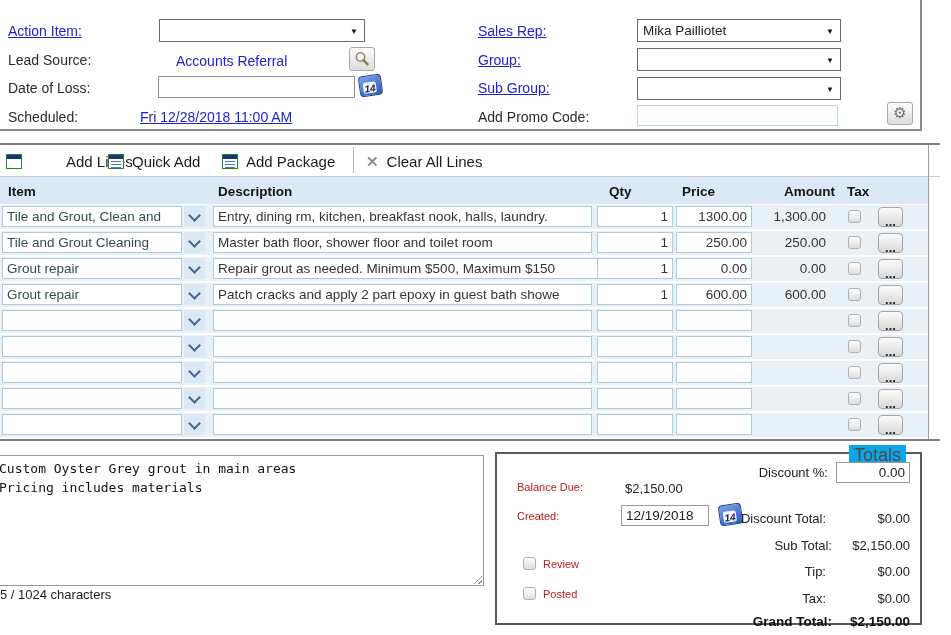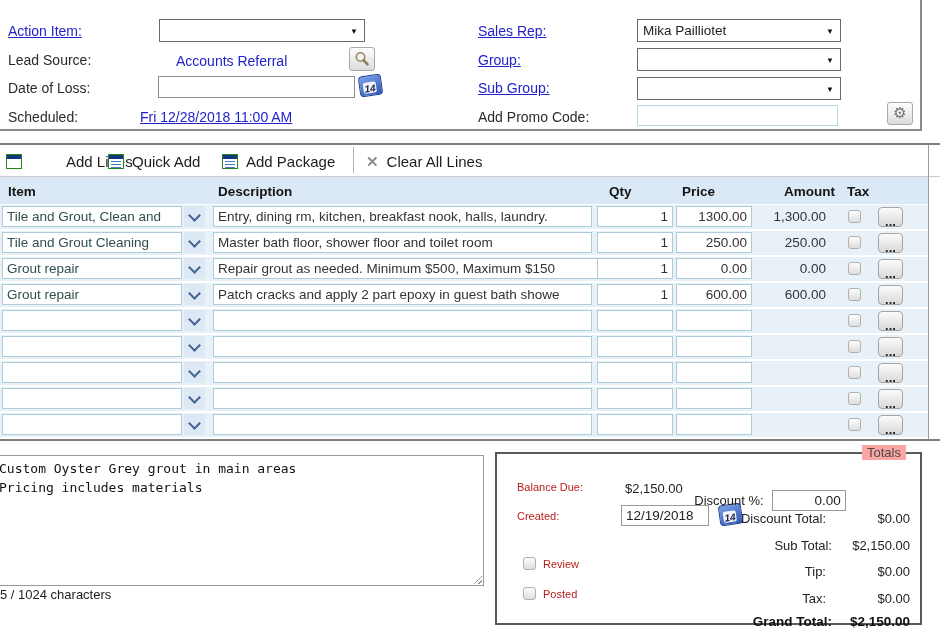--- a/index.html
+++ b/index.html
@@ -69,22 +69,22 @@
   .notes-ta { width: 100%; height: 100%; border: 1px solid #9a9a9a; resize: none; outline: none;
         font-family: "DejaVu Sans Mono", monospace; font-size: 13px; line-height: 19px; color: #111;
         padding: 3px 6px; }
   .grip { position: absolute; right: 2px; bottom: 2px; width: 10px; height: 10px;
         background: repeating-linear-gradient(-45deg, transparent 0 2px, #9a9a9a 2px 3px);
         clip-path: polygon(100% 0, 100% 100%, 0 100%); cursor: nwse-resize; }
   .char-count { left: 0px; top: 587px; font-size: 13px; color: #1d1d1d; }
 
   
   .totals-box { left: 495px; top: 452px; width: 427px; height: 173px; border: 2px solid #5a5a5a; background: #fff; }
-  .totals-legend { position: absolute; right: 14px; top: -9px; background: #fca5a5; padding: 0 5px;
-        font-size: 13px; color: #4a4a4a; text-align: right; }
+  .totals-legend { position: absolute; right: 14px; top: -9px; background: #0ea5e9; padding: 0 5px;
+        font-size: 18px; color: #4a4a4a; text-align: right; }
   .t-label { position: absolute; font-size: 11px; color: #b91c1c; white-space: nowrap; }
   .t-value { position: absolute; font-size: 13px; color: #222; white-space: nowrap; }
   .t-row { position: absolute; right: 10px; width: 280px; display: flex; justify-content: flex-end;
         align-items: center; font-size: 13px; color: #222; }
   .t-row .lbl { text-align: right; }
   .t-row .val { width: 74px; text-align: right; }
   .t-row.bold { font-weight: bold; font-size: 13.5px; color: #111; }
   .small-input { border: 1px solid #999; height: 21px; font-family: "Liberation Sans", sans-serif;
         font-size: 13.5px; color: #222; padding: 0 4px; }
 </style>
@@ -290,21 +290,21 @@
   <div class="cal" style="left:222px; top:50px;">
     <div class="pg">14</div>
   </div>
 
   <span class="cb" style="left:26px; top:103px;"></span>
   <div class="t-label" style="left:46px; top:104px;">Review</div>
 
   <span class="cb" style="left:26px; top:133px;"></span>
   <div class="t-label" style="left:46px; top:134px;">Posted</div>
 
-  <div class="t-row" style="top:36px;justify-content:center;">
+  <div class="t-row" style="top:8px;">
     <span class="lbl" style="margin-right:8px;">Discount %:</span>
     <input class="small-input" style="width: 74px; text-align: right;" value="0.00">
   </div>
   <div class="t-row" style="top:57px;">
     <span class="lbl" style="margin-right:10px;">Discount Total:</span>
     <span class="val">$0.00</span>
   </div>
   <div class="t-row" style="top:84px;">
     <span class="lbl" style="margin-right:4px;">Sub Total:</span>
     <span class="val">$2,150.00</span>

